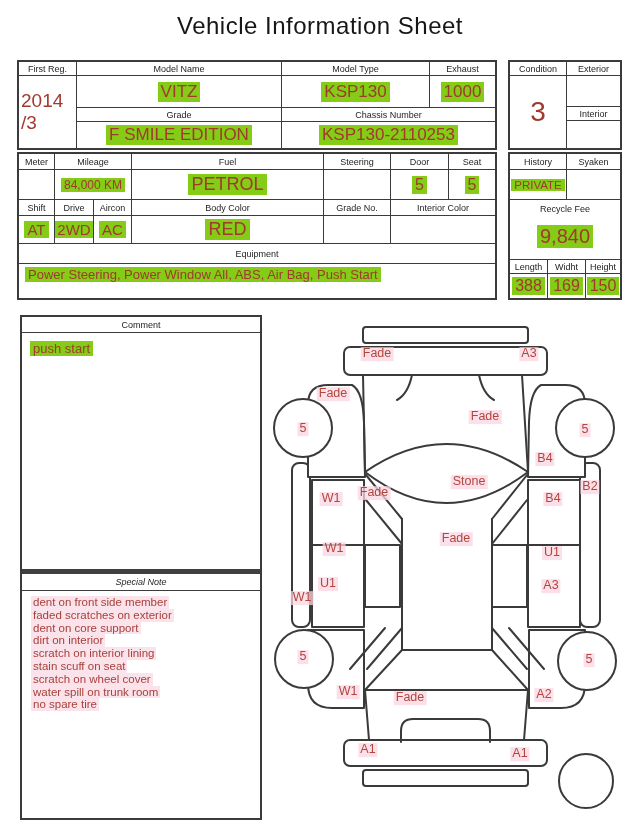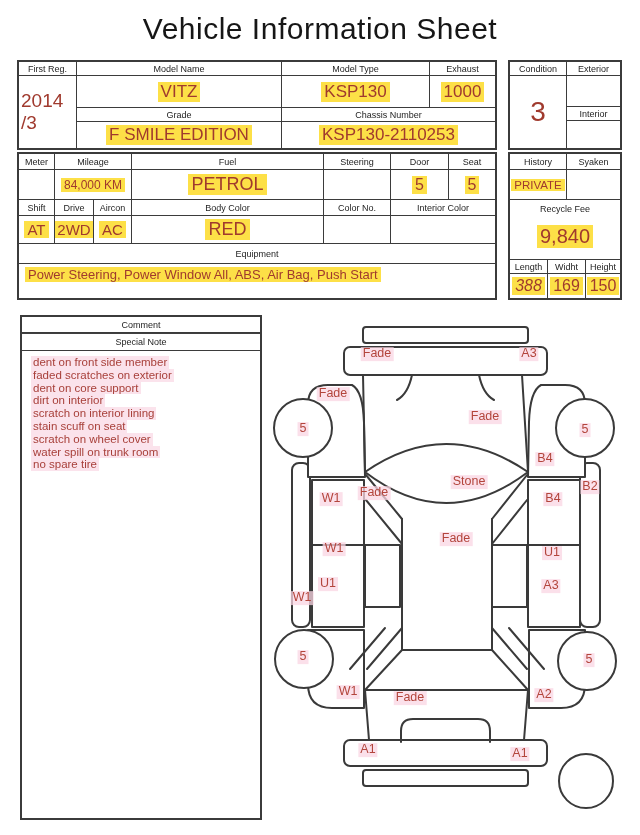--- a/index.html
+++ b/index.html
@@ -2,47 +2,47 @@
 <html><head>
 <meta charset="utf-8">
 <style>
   html,body { margin:0; padding:0; background:#ffffff; }
   .sheet {
     position:relative; width:640px; height:835px; background:#fff;
     font-family:"Liberation Sans", sans-serif; overflow:hidden;
   }
   .page-title {
     position:absolute; left:0; top:12px; width:100%;
-    text-align:center; font-size:30px; color:#161616; letter-spacing:0.5px;
+    text-align:center; font-size:24px; color:#161616; letter-spacing:0.5px;
   }
   .box { position:absolute; border:2px solid #3b3b3b; background:#fff; box-sizing:border-box; }
   .grid { display:grid; width:100%; height:100%; }
   .c { border-right:1px solid #3b3b3b; border-bottom:1px solid #3b3b3b;
        display:flex; align-items:center; justify-content:center;
        overflow:hidden; box-sizing:border-box; }
   .nbr { border-right:none !important; }
   .nbb { border-bottom:none !important; }
   .hdr { font-size:9px; color:#242424; }
   .val { color:#a03a2e; }
-  .hl  { background:#fde047; padding:0 3px; white-space:nowrap; }
+  .hl  { background:#84cc16; padding:0 3px; white-space:nowrap; }
   .fs11{ font-size:11.5px; } .fs12{ font-size:12px; } .fs13{ font-size:13px; }
   .fs15{ font-size:15px; } .fs16{ font-size:16px; } .fs17{ font-size:17px; }
   .fs18{ font-size:18px; } .fs20{ font-size:20px; } .fs28{ font-size:28px; }
   .firstreg { flex-direction:column; align-items:flex-start; padding-left:2px;
               font-size:19px; line-height:1.15; }
   .recycle { flex-direction:column; align-items:stretch; justify-content:flex-start; }
   .recycle .rhead { text-align:center; padding-top:4px; }
   .recycle .rval { flex:1; display:flex; align-items:center; justify-content:center; }
   .equip { justify-content:flex-start; align-items:flex-start;
            padding:3px 6px; white-space:pre-wrap; text-align:left; }
   .comment-hdr { height:15px; border-bottom:1px solid #3b3b3b;
                  display:flex; align-items:center; justify-content:center; }
   .comment-body { height:236px; padding:6px 8px; box-sizing:border-box; }
-  .note-hdr { height:16px; border-top:1px solid #404040; border-bottom:1px solid #3b3b3b;
-              display:flex; align-items:center; justify-content:center; }
+  .note-hdr { height:16px; border-top:5px solid #404040; border-bottom:1px solid #3b3b3b;
+              display:flex; align-items:center; justify-content:center;font-style:italic; }
   .note-body { padding:5px 9px; }
   .note-body .note-line { font-size:11.5px; line-height:12.8px; color:#a8403a; }
   .note-body .note-line { display:block; }
   .note-body .note-line { background:#fbe3ec; display:table; padding:0 2px; }
   .diagram { position:absolute; left:268px; top:312px; width:370px; height:500px; }
   .diagram svg { position:absolute; left:0; top:0; }
   .dlabel { position:absolute; transform:translate(-50%,-50%);
             font-size:12.5px; line-height:1.1; color:#b3453c;
             background:rgba(250,214,227,0.75); padding:0 2px; white-space:nowrap; }
   .disclaimer { position:absolute; left:24px; top:822px; font-size:10px; color:#b5443c; }
@@ -119,21 +119,21 @@
           <span class="hl">5</span>
         </div>
       <div class="c val fs16 nbr" style="grid-row:2; grid-column:7;">
           <span class="hl">5</span>
         </div>
 
       <div class="c hdr" style="grid-row:3; grid-column:1;">Shift</div>
       <div class="c hdr" style="grid-row:3; grid-column:2;">Drive</div>
       <div class="c hdr" style="grid-row:3; grid-column:3;">Aircon</div>
       <div class="c hdr" style="grid-row:3; grid-column:4;">Body Color</div>
-      <div class="c hdr" style="grid-row:3; grid-column:5;">Color No.</div>
+      <div class="c hdr" style="grid-row:3; grid-column:5;">Grade No.</div>
       <div class="c hdr nbr" style="grid-row:3; grid-column:6/8;">Interior Color</div>
 
       <div class="c val fs15" style="grid-row:4; grid-column:1;">
           <span class="hl">AT</span>
         </div>
       <div class="c val fs15" style="grid-row:4; grid-column:2;">
           <span class="hl">2WD</span>
         </div>
       <div class="c val fs15" style="grid-row:4; grid-column:3;">
           <span class="hl">AC</span>
@@ -163,34 +163,37 @@
         <div class="rhead hdr">Recycle Fee</div>
         <div class="rval val fs20">
             <span class="hl">9,840</span>
           </div>
       </div>
 
       <div class="c hdr" style="grid-row:4; grid-column:1;">Length</div>
       <div class="c hdr" style="grid-row:4; grid-column:2/4;">Widht</div>
       <div class="c hdr nbr" style="grid-row:4; grid-column:4;">Height</div>
 
-      <div class="c val fs16 nbb" style="grid-row:5; grid-column:1;font-style:italic;">
+      <div class="c val fs16 nbb" style="grid-row:5; grid-column:1;">
           <span class="hl">388</span>
         </div>
       <div class="c val fs16 nbb" style="grid-row:5; grid-column:2/4;">
           <span class="hl">169</span>
         </div>
       <div class="c val fs16 nbr nbb" style="grid-row:5; grid-column:4;">
           <span class="hl">150</span>
         </div>
     </div>
   </div>
 
   <div class="box" style="left:20px; top:315px; width:242px; height:505px;">
     <div class="comment-hdr hdr">Comment</div>
+    <div class="comment-body">
+      <span class="hl val fs13">push start</span>
+    </div>
     <div class="note-hdr hdr">Special Note</div>
     <div class="note-body">
         <span class="note-line">dent on front side member</span>
         <span class="note-line">faded scratches on exterior</span>
         <span class="note-line">dent on core support</span>
         <span class="note-line">dirt on interior</span>
         <span class="note-line">scratch on interior lining</span>
         <span class="note-line">stain scuff on seat</span>
         <span class="note-line">scratch on wheel cover</span>
         <span class="note-line">water spill on trunk room</span>

